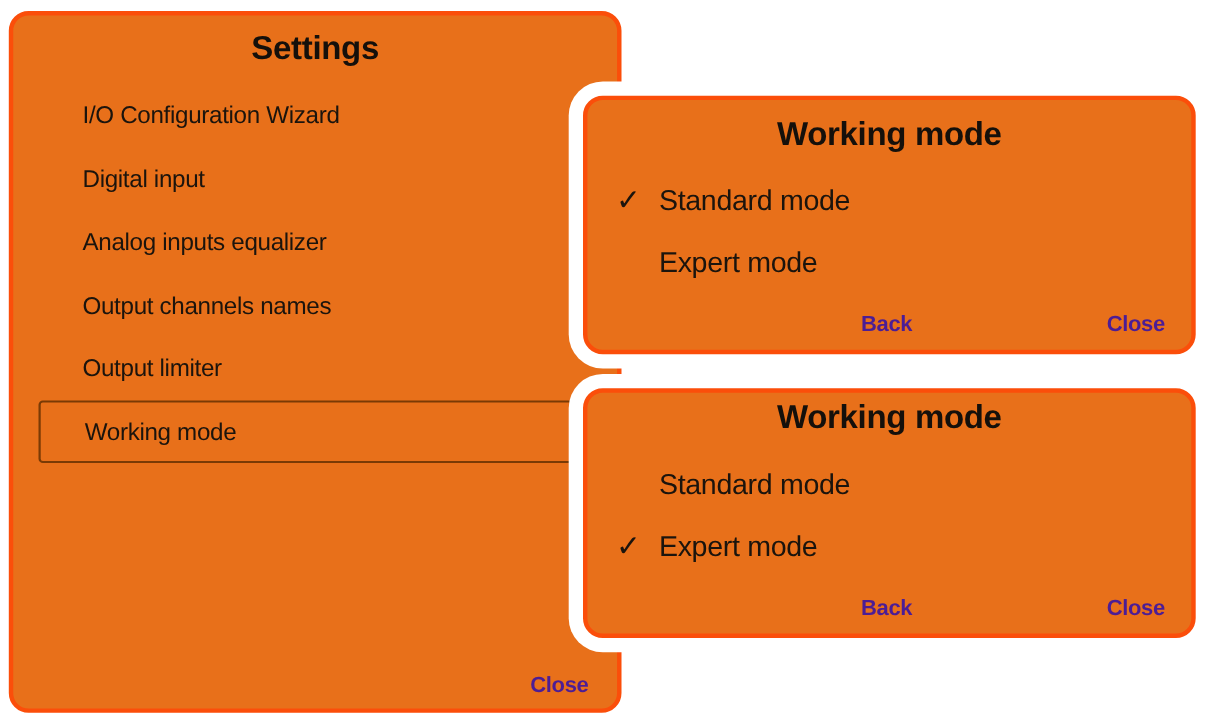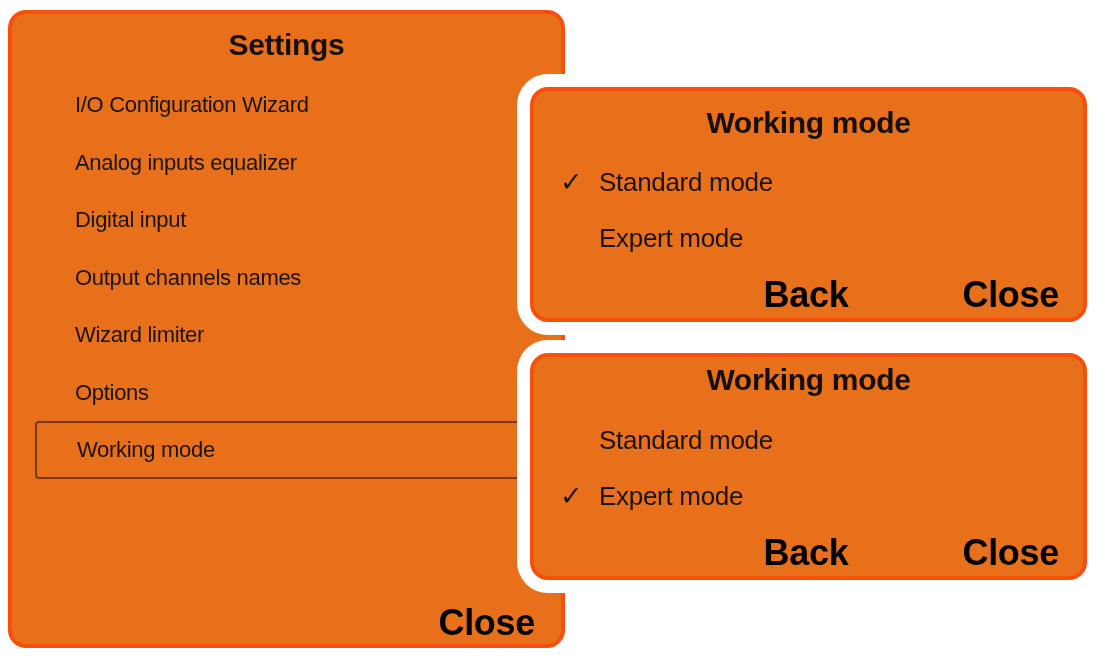--- a/index.html
+++ b/index.html
@@ -40,22 +40,22 @@
     box-sizing:border-box;
     white-space:nowrap;
   }
   .menu li.selected{
     border:2px solid #7A3A05;
     border-radius:4px;
     line-height:53.5px;
   }
   .corner-btn{
     position:absolute;
-    font-weight:bold; font-size:36px; line-height:30px;
-    letter-spacing:-0.3px; color:#000000;
+    font-weight:bold; font-size:20px; line-height:30px;
+    letter-spacing:-0.3px; color:#4c1d95;
     cursor:default;
   }
   .settings-close{ right:26px; bottom:6px; }
 
   
   .dialog{
     left:530px; width:557px; z-index:2;
     box-shadow:0 0 0 13px #ffffff;
   }
   .dialog-standard{ top:87px;  height:235px; }
@@ -83,25 +83,24 @@
 </head>
 <body>
 
 <div class="stage">
 
   <div class="panel settings-panel">
     <div class="panel-title">Settings</div>
 
     <ul class="menu">
       <li>I/O Configuration Wizard</li>
+      <li>Digital input</li>
       <li>Analog inputs equalizer</li>
-      <li>Digital input</li>
       <li>Output channels names</li>
-      <li>Wizard limiter</li>
-      <li>Options</li>
+      <li>Output limiter</li>
       <li class="selected">Working mode</li>
     </ul>
 
     <div class="corner-btn settings-close">Close</div>
   </div>
 
   <div class="panel dialog dialog-standard">
     <div class="panel-title">Working mode</div>
 
     <ul class="options">

